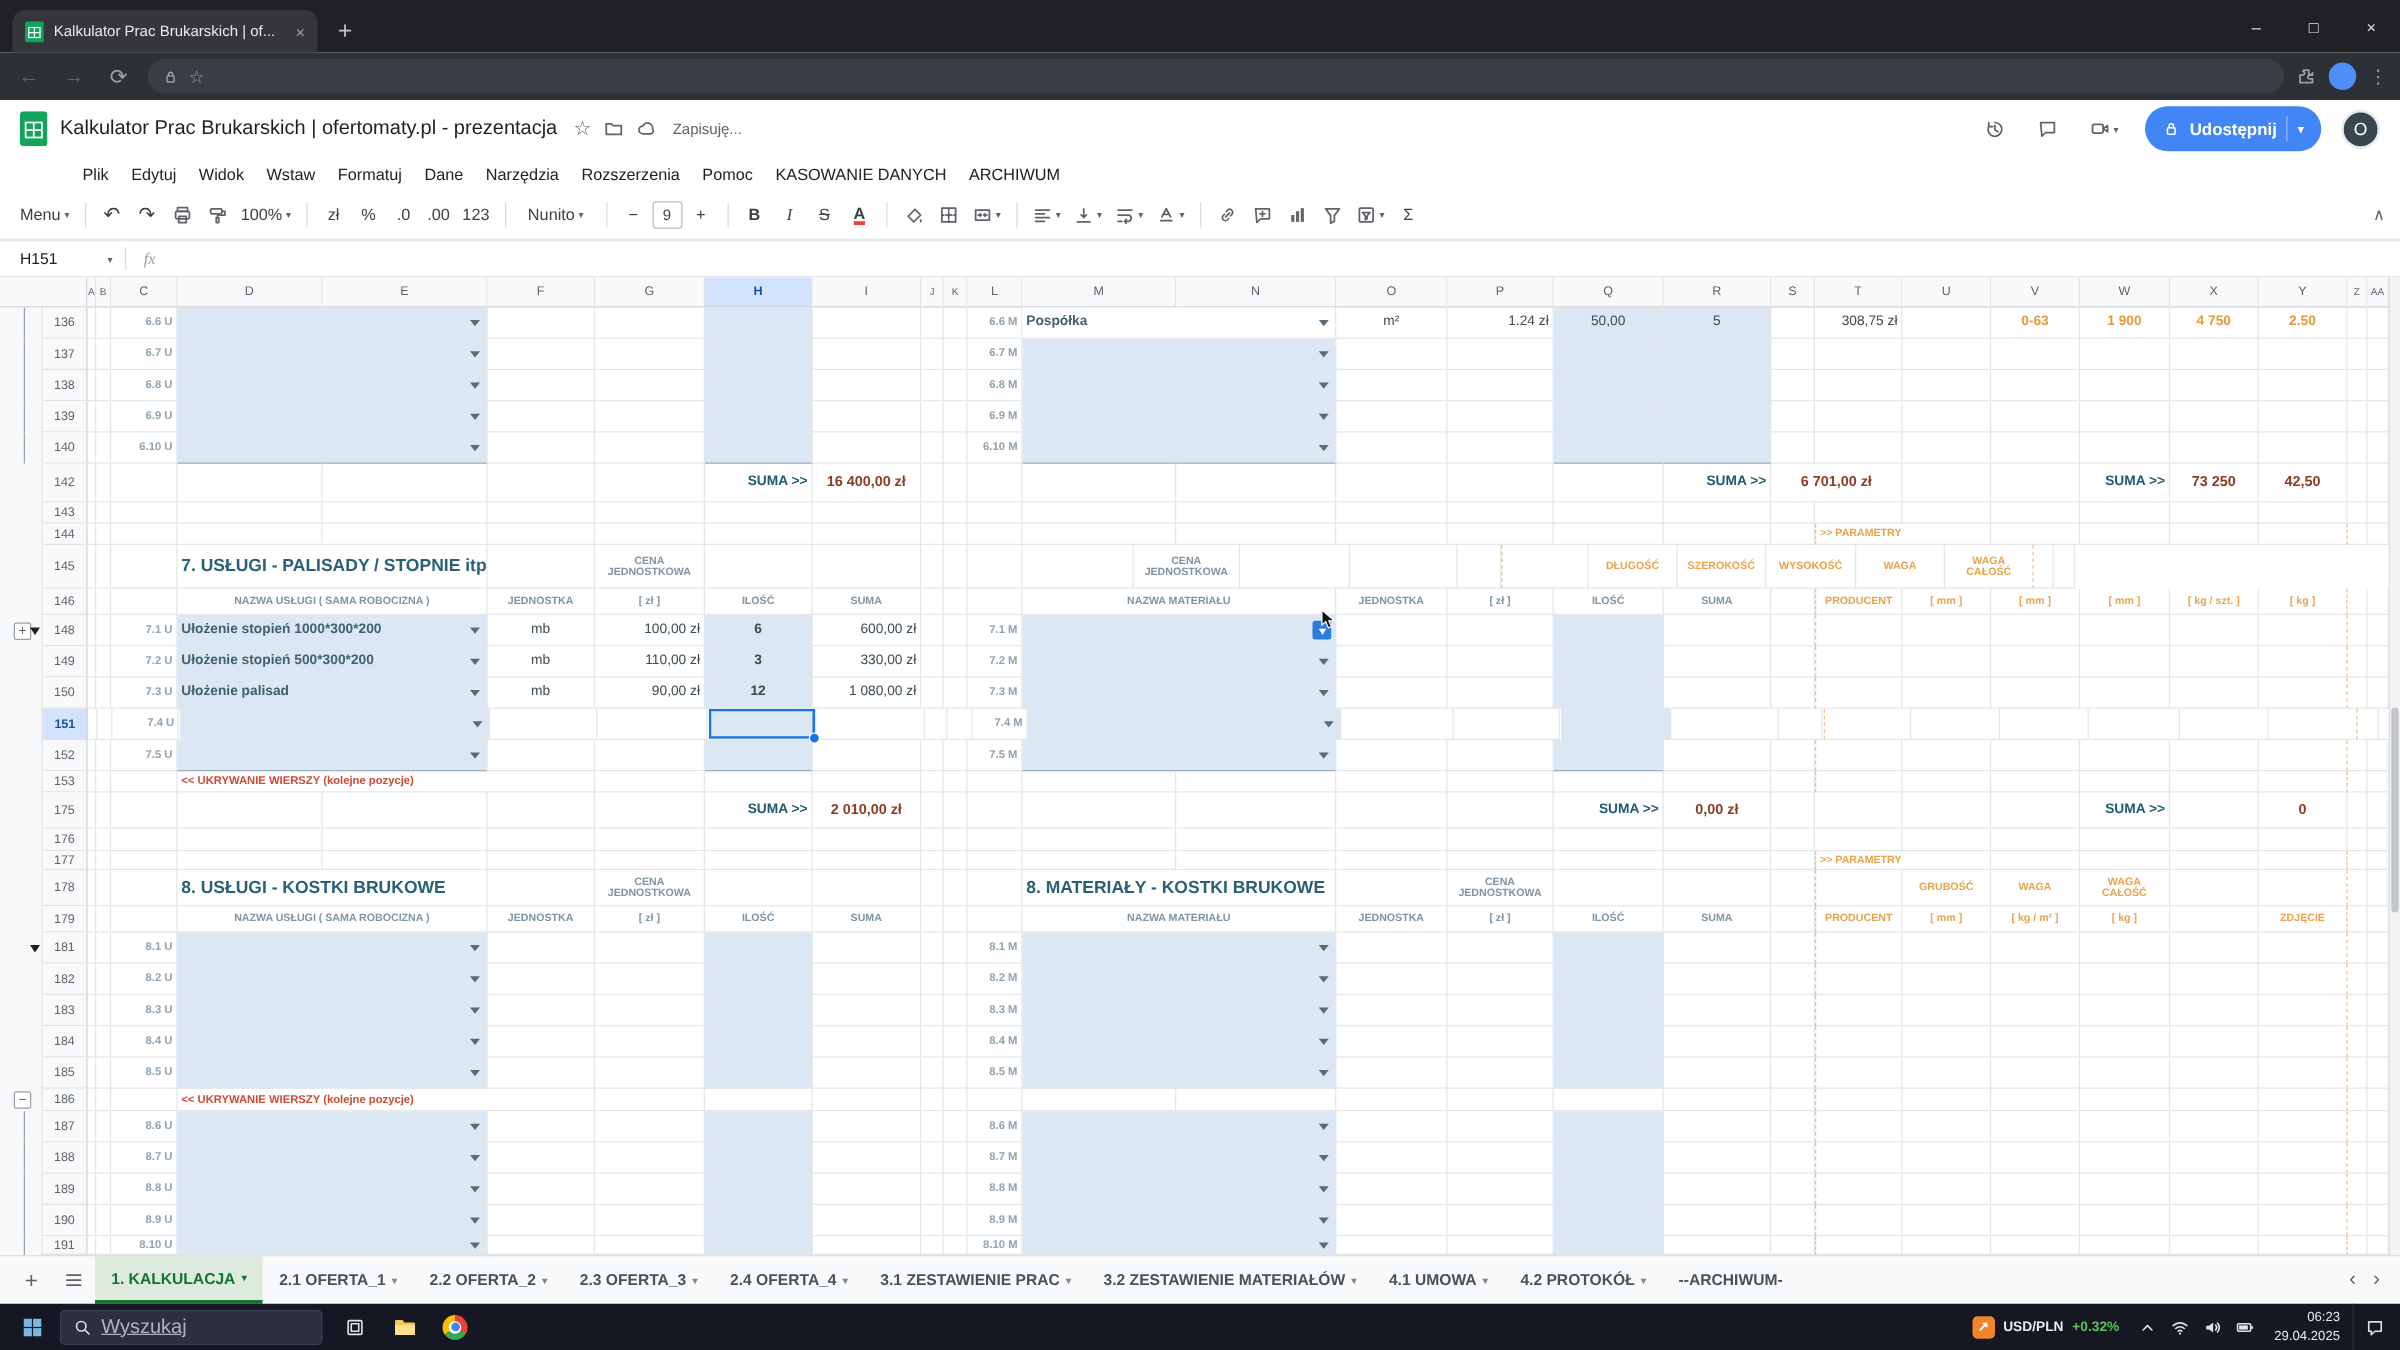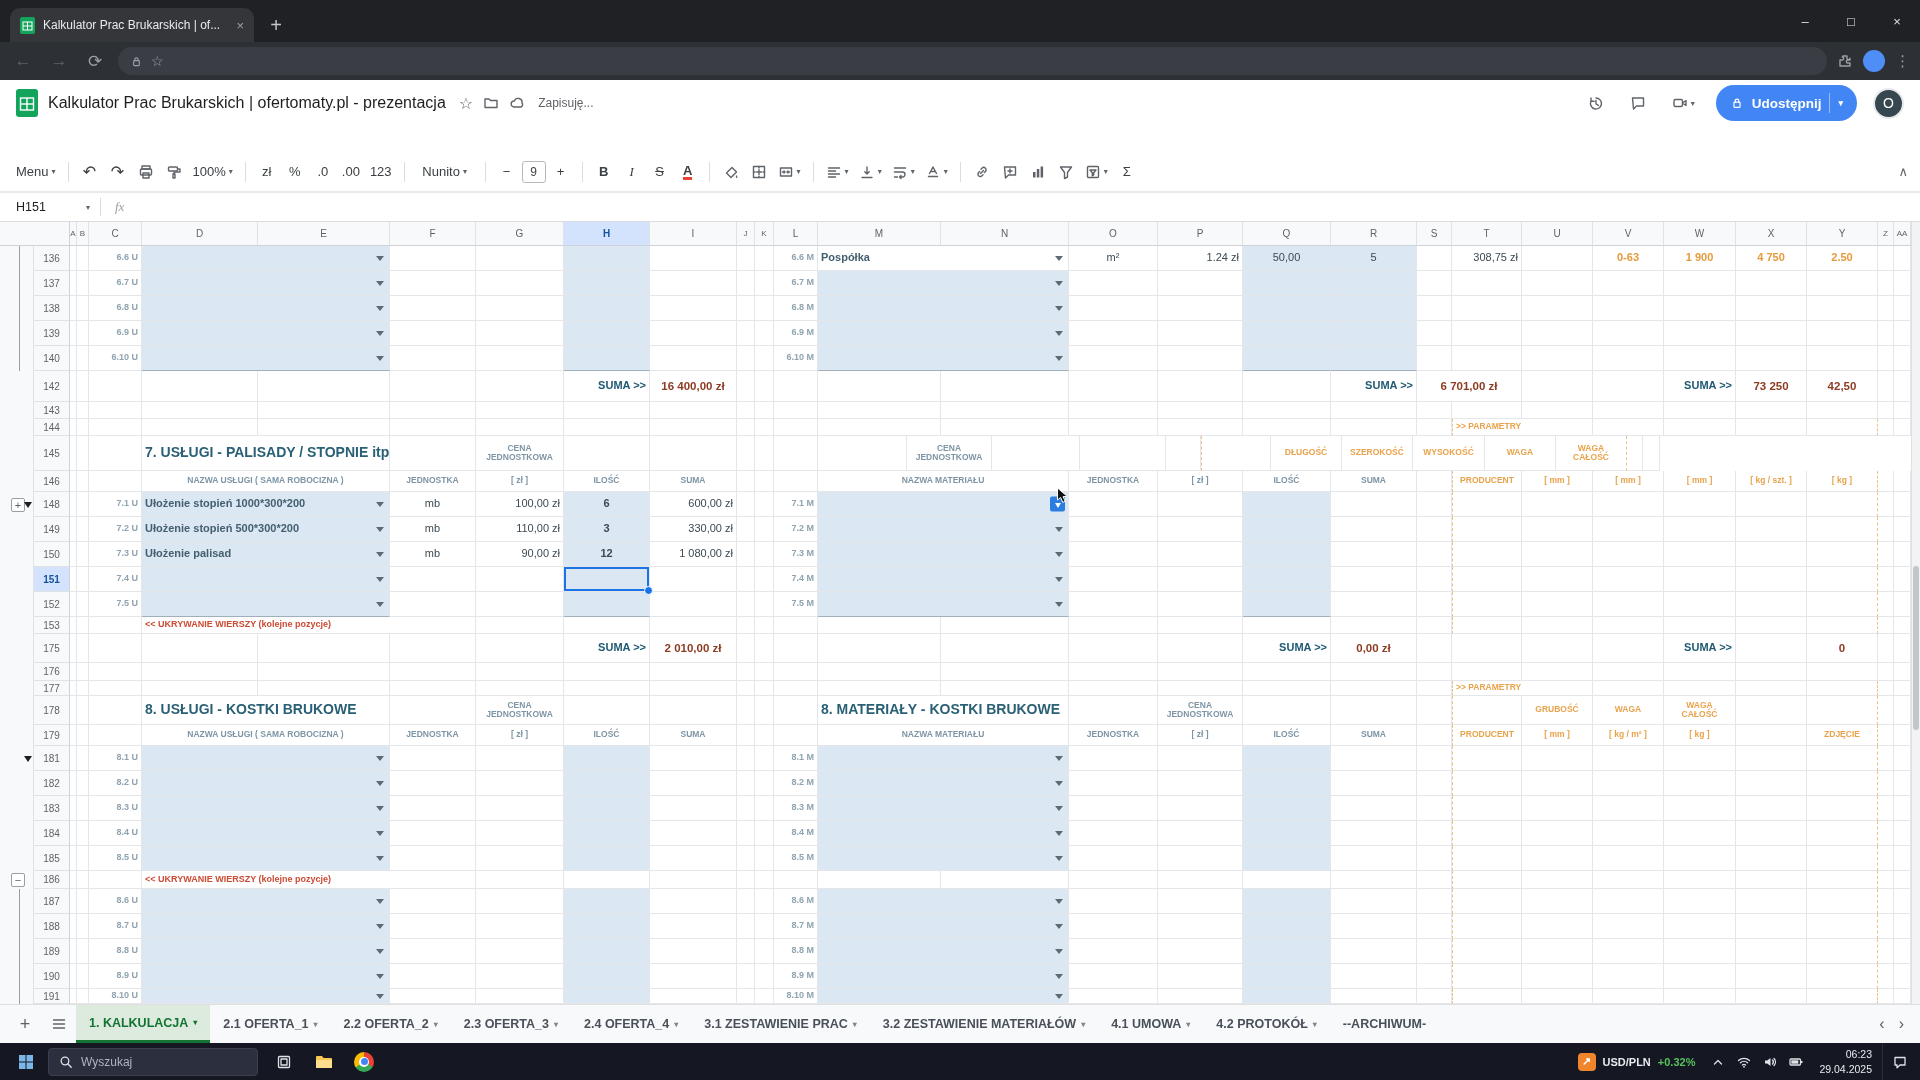--- a/index.html
+++ b/index.html
@@ -125,21 +125,21 @@
   .stab .arr{font-size:8px;color:#80868b;}
   .stab.active{background:#dcebdd;color:#137333;border-bottom:3px solid #137333;}
   .stab.active .arr{color:#137333;}
   #tab-scroll{margin-left:auto;display:flex;align-items:center;gap:14px;padding:0 16px;color:#5f6368;font-size:16px;}
 
   
   #taskbar{position:absolute;top:1043px;left:0;width:1920px;height:37px;background:#151823;display:flex;align-items:center;padding:0 4px;}
   .tk{height:37px;display:flex;align-items:center;justify-content:center;}
   #start{width:44px;}
   #tsearch{width:210px;height:28px;background:#2b2f3e;border:1px solid #3a4052;border-radius:4px;display:flex;align-items:center;gap:8px;padding:0 10px;margin-right:6px;}
-  #tsearch span{color:#aeb4bf;font-size:12px;}
+  #tsearch span{color:#aeb4bf;font-size:16px;text-decoration:underline;}
   .tkicon{width:40px;}
   #tk-right{margin-left:auto;display:flex;align-items:center;height:37px;}
   #ticker{display:flex;align-items:center;gap:7px;padding:0 10px;}
   #ticker-ico{width:18px;height:18px;border-radius:4px;background:#f0852b;display:flex;align-items:center;justify-content:center;color:#fff;font-size:11px;font-weight:bold;}
   #ticker .pair{color:#e8eaed;font-size:11px;font-weight:bold;}
   #ticker .chg{color:#58c15c;font-size:11px;font-weight:bold;}
   .trayico{width:26px;display:flex;align-items:center;justify-content:center;}
   svg.t14{width:14px;height:14px;display:block;}
   svg.t14 *{stroke:#dfe3e8;fill:none;stroke-width:1.3;stroke-linecap:round;stroke-linejoin:round;}
   svg.t14 .fil{fill:#dfe3e8;stroke:none;}
@@ -237,20 +237,33 @@
           <path d="M6 7V5.5a2 2 0 014 0V7" style="stroke:#fff"></path>
         </svg>
         <span>Udostępnij</span>
         <span class="sep"></span>
         <span style="font-size:9px;">▾</span>
       </div>
       <div id="big-avatar">O</div>
     </div>
   </div>
 
+  <div id="menubar">
+      <div class="mitem">Plik</div>
+      <div class="mitem">Edytuj</div>
+      <div class="mitem">Widok</div>
+      <div class="mitem">Wstaw</div>
+      <div class="mitem">Formatuj</div>
+      <div class="mitem">Dane</div>
+      <div class="mitem">Narzędzia</div>
+      <div class="mitem">Rozszerzenia</div>
+      <div class="mitem">Pomoc</div>
+      <div class="mitem">KASOWANIE DANYCH</div>
+      <div class="mitem">ARCHIWUM</div>
+    </div>
 
   <div id="toolbar">
     <div class="tbtn">
       <span>Menu</span>
       <span class="caret">▾</span>
     </div>
     <div class="tsep"></div>
     <div class="tbtn glyph">↶</div>
     <div class="tbtn glyph">↷</div>
     <div class="tbtn">
@@ -794,21 +807,21 @@
           <div class="cell col-S" style="width: 35px;"></div>
           <div class="cell col-T" style="width: 70px;"></div>
           <div class="cell col-U" style="width: 71px;"></div>
           <div class="cell col-V" style="width: 71px;"></div>
           <div class="cell col-W" style="width: 72px;"></div>
           <div class="cell col-X" style="width: 71px;"></div>
           <div class="cell col-Y" style="width: 71px;"></div>
           <div class="cell col-Z" style="width: 16px;"></div>
           <div class="cell col-AA" style="width: 17px;"></div>
         </div>
-        <div class="grow param" style="height: 25px;">
+        <div class="grow param" style="height: 25px; justify-content: space-between;">
           <div class="gutter"></div>
           <div class="rnum hl">151</div>
           <div class="cell col-A" style="width: 7px;"></div>
           <div class="cell col-B" style="width: 12px;"></div>
           <div class="cell col-C lbl" style="width: 53px;">7.4 U</div>
           <div class="cell col-D dd" style="width: 248px;"></div>
           <div class="cell col-F" style="width: 86px;"></div>
           <div class="cell col-G" style="width: 88px;"></div>
           <div class="cell col-H cb sel" style="width: 86px;"></div>
           <div class="cell col-I" style="width: 87px;"></div>

